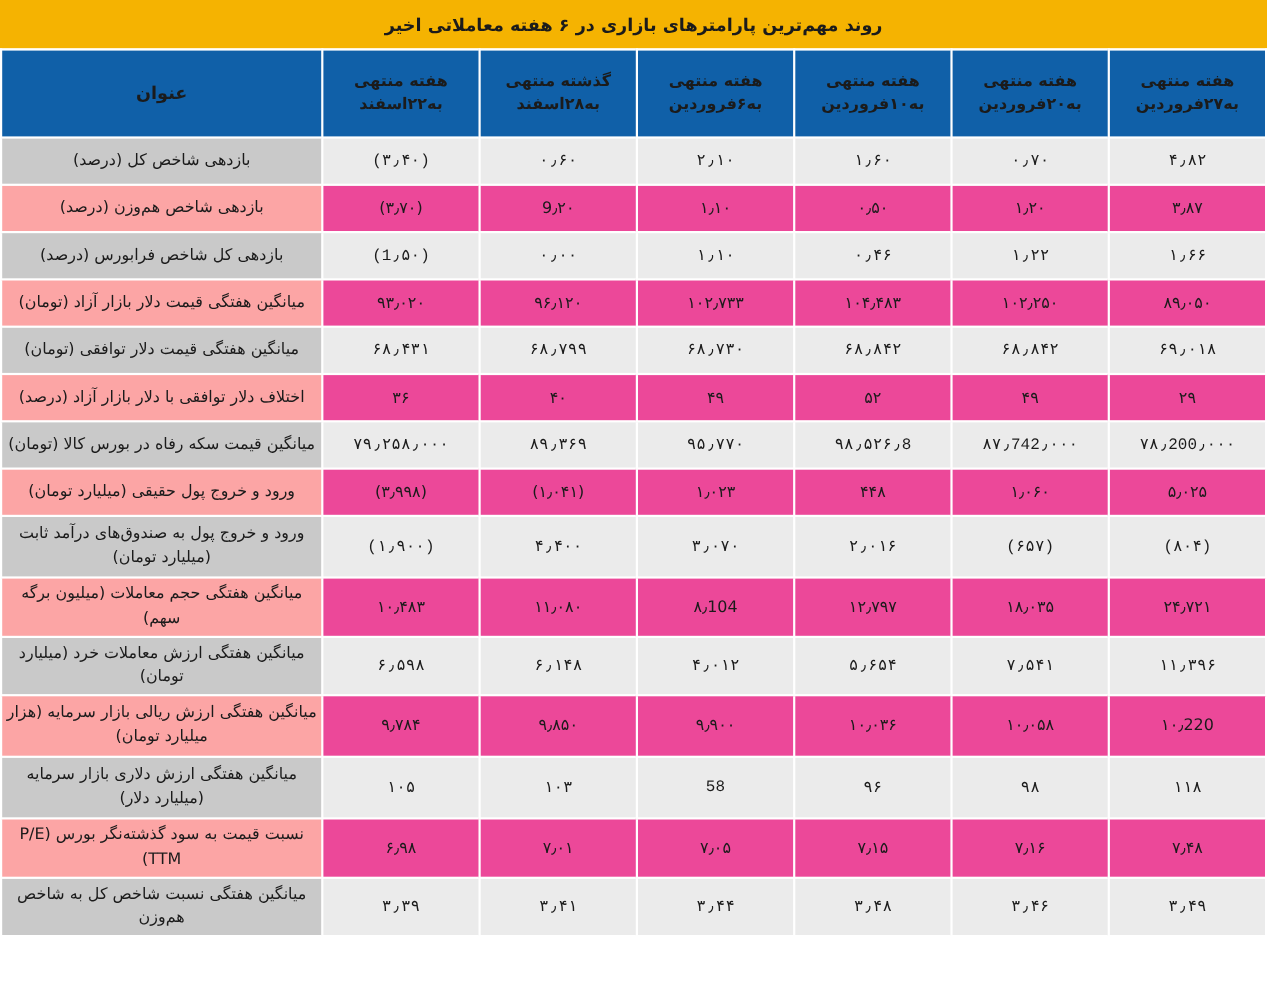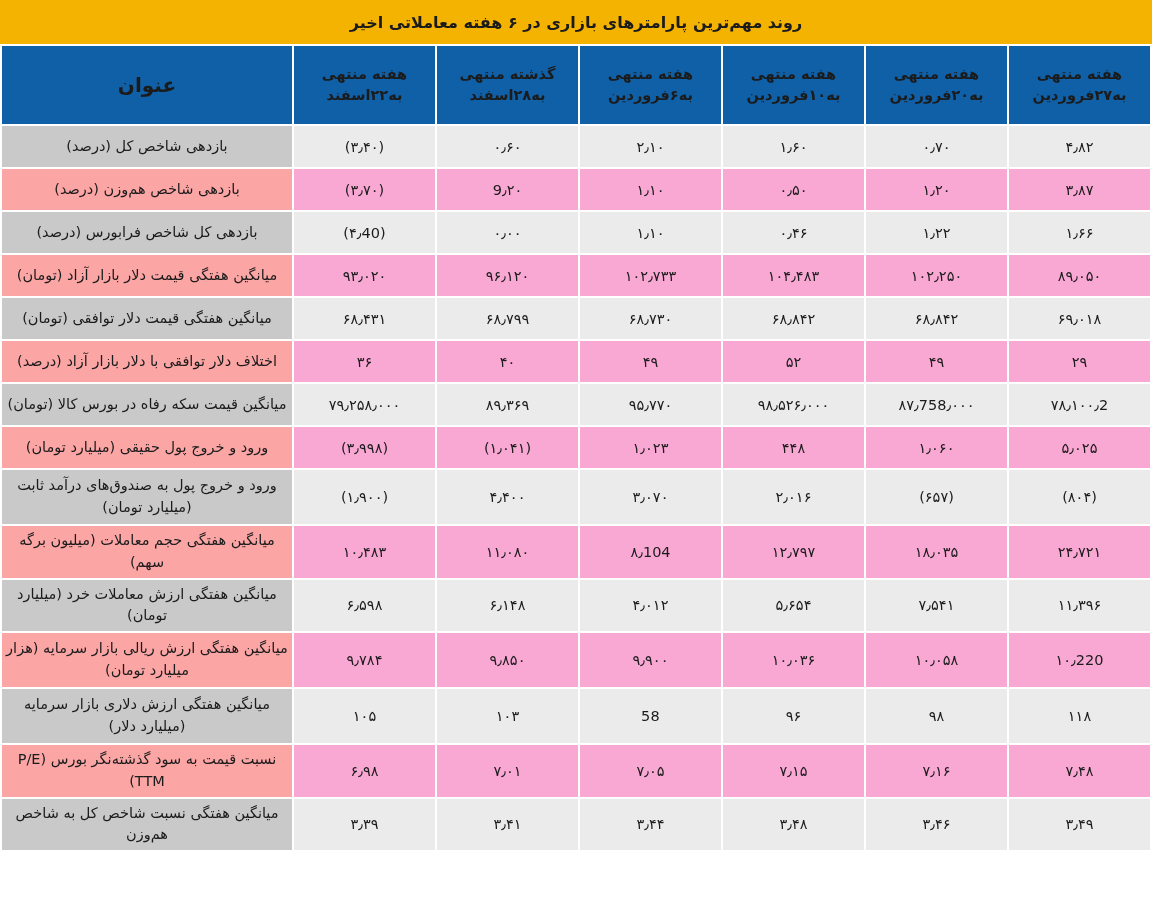--- a/index.html
+++ b/index.html
@@ -73,35 +73,35 @@
   thead th {
     background: #1060a8;
     color: #ffffff;
     font-size: 13.5px;
     font-weight: bold;
     height: 70px;
     line-height: 1.45;
     padding: 4px 6px;
   }
   thead th.label-head {
-    font-size: 20px;
+    font-size: 16px;
   }
   col.label-col { width: 292px; }
   col.data-col { width: 143px; }
 
   td.rowlabel {
     background: #c9c9c9;
     text-align: right;
     padding-right: 14px;
     font-size: 14.5px;
     line-height: 1.5;
     color: #141414;
   }
-  tbody tr.even td.datacell { background: #ebebeb; }
-  tbody tr.odd  td.datacell { background: #f9a8d4; }
+  tbody tr.even td.datacell { background: #ebebeb; font-family: Liberation Mono, monospace; }
+  tbody tr.odd  td.datacell { background: #ec4899; }
   tbody tr.even td.rowlabel { background: #c9c9c9; }
   tbody tr.odd  td.rowlabel { background: #fca5a5; }
   td.datacell {
     font-size: 15px;
     letter-spacing: 0.3px;
   }
   tbody tr { height: 43px; }
   tbody tr.tall { height: 56px; }
 </style>
 </head>
@@ -154,21 +154,21 @@
           <td class="datacell">9٫۲۰</td>
           <td class="datacell">(۳٫۷۰)</td>
           <td class="rowlabel">بازدهی شاخص هم‌وزن (درصد)</td>
         </tr>
         <tr class="even">
           <td class="datacell">۱٫۶۶</td>
           <td class="datacell">۱٫۲۲</td>
           <td class="datacell">۰٫۴۶</td>
           <td class="datacell">۱٫۱۰</td>
           <td class="datacell">۰٫۰۰</td>
-          <td class="datacell">(۴٫40)</td>
+          <td class="datacell">(1٫۵۰)</td>
           <td class="rowlabel">بازدهی کل شاخص فرابورس (درصد)</td>
         </tr>
         <tr class="odd">
           <td class="datacell">۸۹٫۰۵۰</td>
           <td class="datacell">۱۰۲٫۲۵۰</td>
           <td class="datacell">۱۰۴٫۴۸۳</td>
           <td class="datacell">۱۰۲٫۷۳۳</td>
           <td class="datacell">۹۶٫۱۲۰</td>
           <td class="datacell">۹۳٫۰۲۰</td>
           <td class="rowlabel">میانگین هفتگی قیمت دلار بازار آزاد (تومان)</td>
@@ -185,23 +185,23 @@
         <tr class="odd">
           <td class="datacell">۲۹</td>
           <td class="datacell">۴۹</td>
           <td class="datacell">۵۲</td>
           <td class="datacell">۴۹</td>
           <td class="datacell">۴۰</td>
           <td class="datacell">۳۶</td>
           <td class="rowlabel">اختلاف دلار توافقی با دلار بازار آزاد (درصد)</td>
         </tr>
         <tr class="even">
-          <td class="datacell">۷۸٫۱۰۰٫2</td>
-          <td class="datacell">۸۷٫758٫۰۰۰</td>
-          <td class="datacell">۹۸٫۵۲۶٫۰۰۰</td>
+          <td class="datacell">۷۸٫200٫۰۰۰</td>
+          <td class="datacell">۸۷٫742٫۰۰۰</td>
+          <td class="datacell">۹۸٫۵۲۶٫8</td>
           <td class="datacell">۹۵٫۷۷۰</td>
           <td class="datacell">۸۹٫۳۶۹</td>
           <td class="datacell">۷۹٫۲۵۸٫۰۰۰</td>
           <td class="rowlabel">میانگین قیمت سکه رفاه در بورس کالا (تومان)</td>
         </tr>
         <tr class="odd">
           <td class="datacell">۵٫۰۲۵</td>
           <td class="datacell">۱٫۰۶۰</td>
           <td class="datacell">۴۴۸</td>
           <td class="datacell">۱٫۰۲۳</td>

